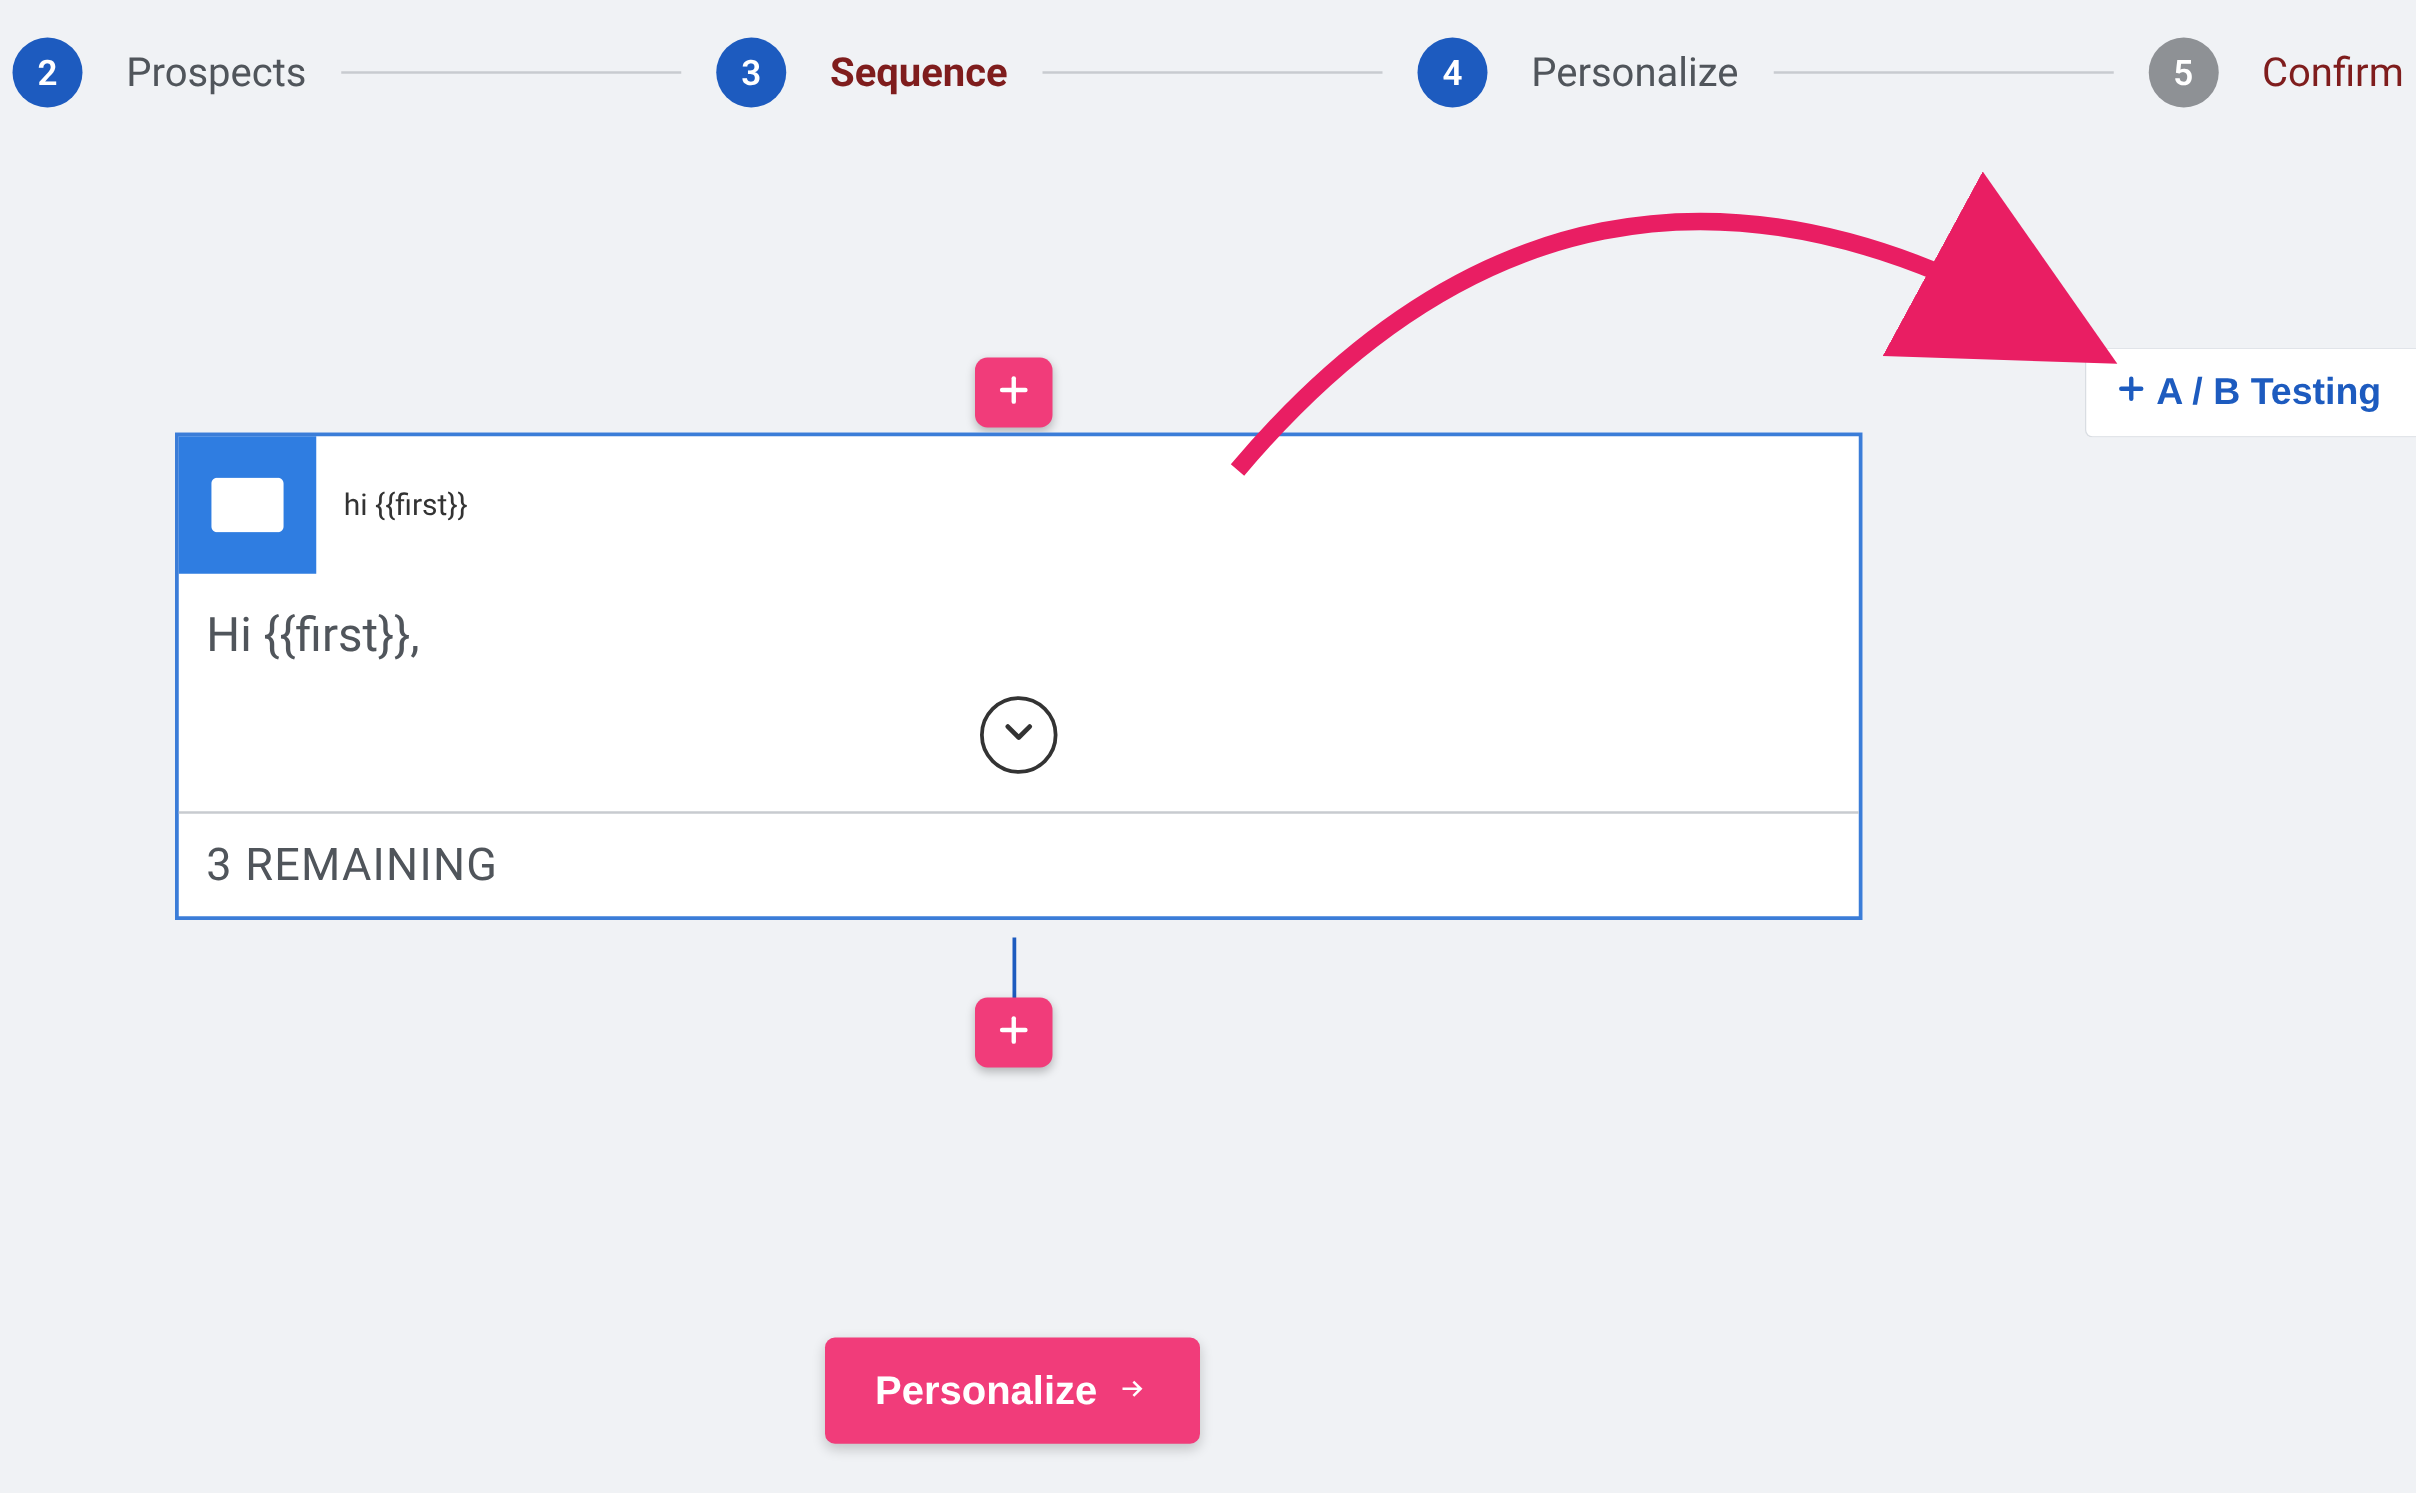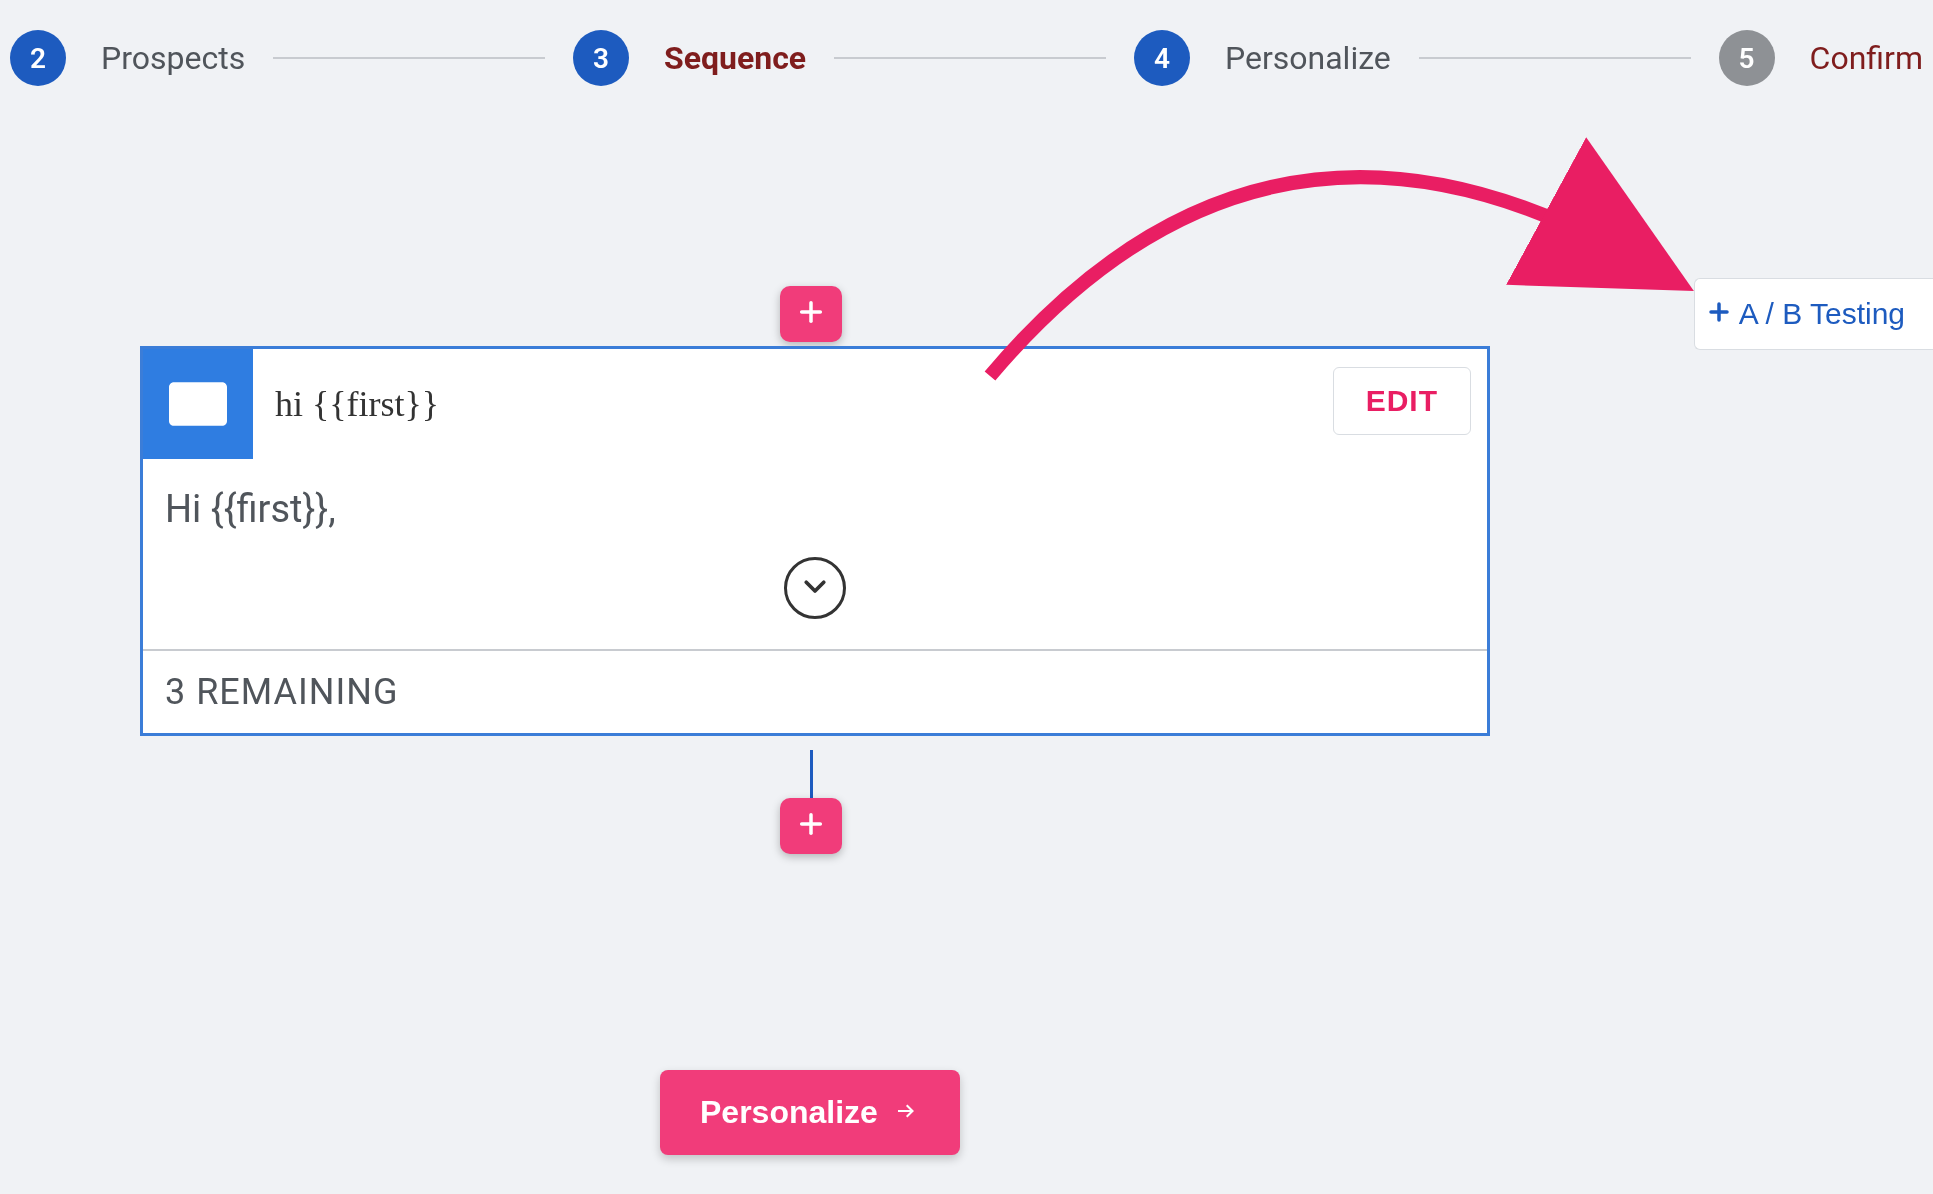--- a/index.html
+++ b/index.html
@@ -77,24 +77,23 @@
     .mail-icon-box {
       width: 110px;
       height: 110px;
       background: #2f7de1;
       display: flex;
       align-items: center;
       justify-content: center;
       flex-shrink: 0;
     }
     .subject-text {
-      font-size: 36px;
+      font-size: 24px;
       color: #333;
       margin-left: 22px;
-      font-family: Liberation Serif, serif;
     }
     .edit-btn {
       position: absolute;
       right: 16px;
       top: 18px;
       border: 1px solid #d9dde2;
       background: #fff;
       color: #e91e63;
       font-size: 30px;
       font-weight: 700;
@@ -165,22 +164,22 @@
     
     .ab-testing-btn {
       position: absolute;
       right: 0;
       top: 52px;
       border: 1px solid #d9dde2;
       border-right: none;
       background: #fff;
       color: #1d5bbf;
       font-size: 30px;
-      font-weight: 400;
-      padding: 18px 28px 18px 12px;
+      font-weight: 700;
+      padding: 18px 28px 18px 24px;
       border-radius: 6px 0 0 6px;
       cursor: pointer;
       display: flex;
       align-items: center;
       gap: 8px;
     }
 
     
     .arrow-overlay {
       position: absolute;
@@ -247,21 +246,20 @@
   </div>
 
   <div class="sequence-card">
     <div class="card-header">
       <div class="mail-icon-box">
         <svg width="58" height="44" viewBox="0 0 24 18" fill="white">
             <path d="M2 0h20c1.1 0 2 .9 2 2v14c0 1.1-.9 2-2 2H2c-1.1 0-2-.9-2-2V2C0 .9.9 0 2 0zm10 9L2 2.5V2h20v.5L12 9zm0 2.2L22 4v12H2V4l10 7.2z"></path>
           </svg>
       </div>
       <div class="subject-text">hi {{first}}</div>
-      <button class="edit-btn">EDIT</button>
     </div>
     <div class="card-body">
       <div>Hi {{first}},</div>
       <div class="chevron-circle">
         <span>
           <svg width="30" height="30" viewBox="0 0 24 24" fill="none" stroke="#333" stroke-width="3" stroke-linecap="round" stroke-linejoin="round">
               <polyline points="5 9 12 16 19 9"></polyline>
             </svg>
         </span>
       </div>

